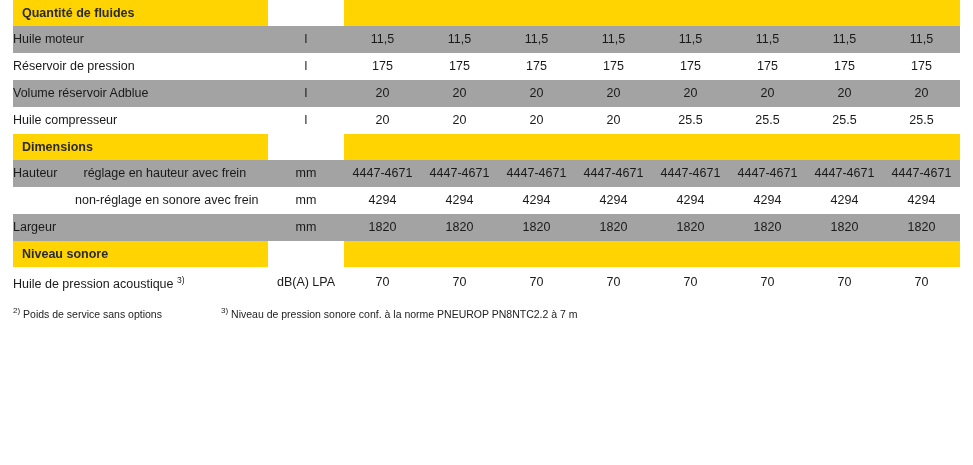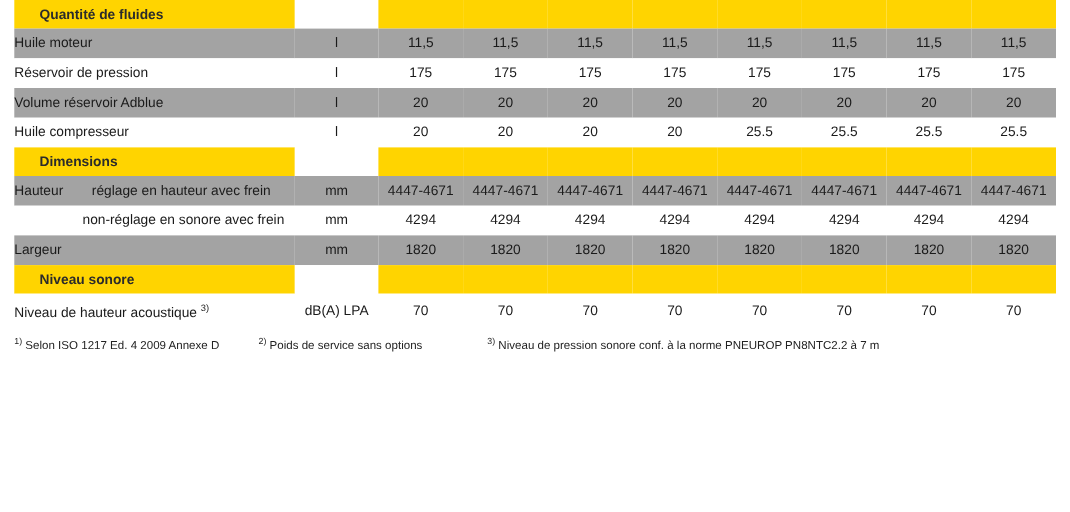--- a/index.html
+++ b/index.html
@@ -38,21 +38,21 @@
 
   tr.section td {
     background: #ffd400;
     font-weight: bold;
     color: #2b2b2b;
     font-size: 12.5px;
     height: 26px;
     line-height: 26px;
   }
   tr.section td.lbl {
-    padding-left: 23px;
+    padding-left: 9px;
     margin-top: 32px;
   }
   tr.section td.gap {
     background: #ffffff;
   }
   tr.band td {
     background: #a3a3a3;
   }
   tr.plain td {
     background: #ffffff;
@@ -246,34 +246,33 @@
         <td></td>
         <td></td>
         <td></td>
         <td></td>
         <td></td>
         <td></td>
         <td></td>
       </tr>
 
       <tr class="plain">
-        <td class="lbl"><span>Niveau de hauteur acoustique</span>&nbsp;<sup>3)</sup></td>
+        <td class="lbl"><span>Huile de pression acoustique</span>&nbsp;<sup>3)</sup></td>
         <td class="unit">dB(A) LPA</td>
         <td class="val">70</td>
         <td class="val">70</td>
         <td class="val">70</td>
         <td class="val">70</td>
         <td class="val">70</td>
         <td class="val">70</td>
         <td class="val">70</td>
         <td class="val">70</td>
       </tr>
 
     </tbody>
   </table>
 
   <div class="footnotes">
-    <div class="fn fn1"><sup>1)</sup> <span>Selon ISO 1217 Ed. 4 2009 Annexe D</span></div>
     <div class="fn fn2"><sup>2)</sup> <span>Poids de service sans options</span></div>
     <div class="fn fn3"><sup>3)</sup> <span>Niveau de pression sonore conf. à la norme PNEUROP PN8NTC2.2 à 7 m</span></div>
   </div>
 
 </div>
 
 </body></html>

